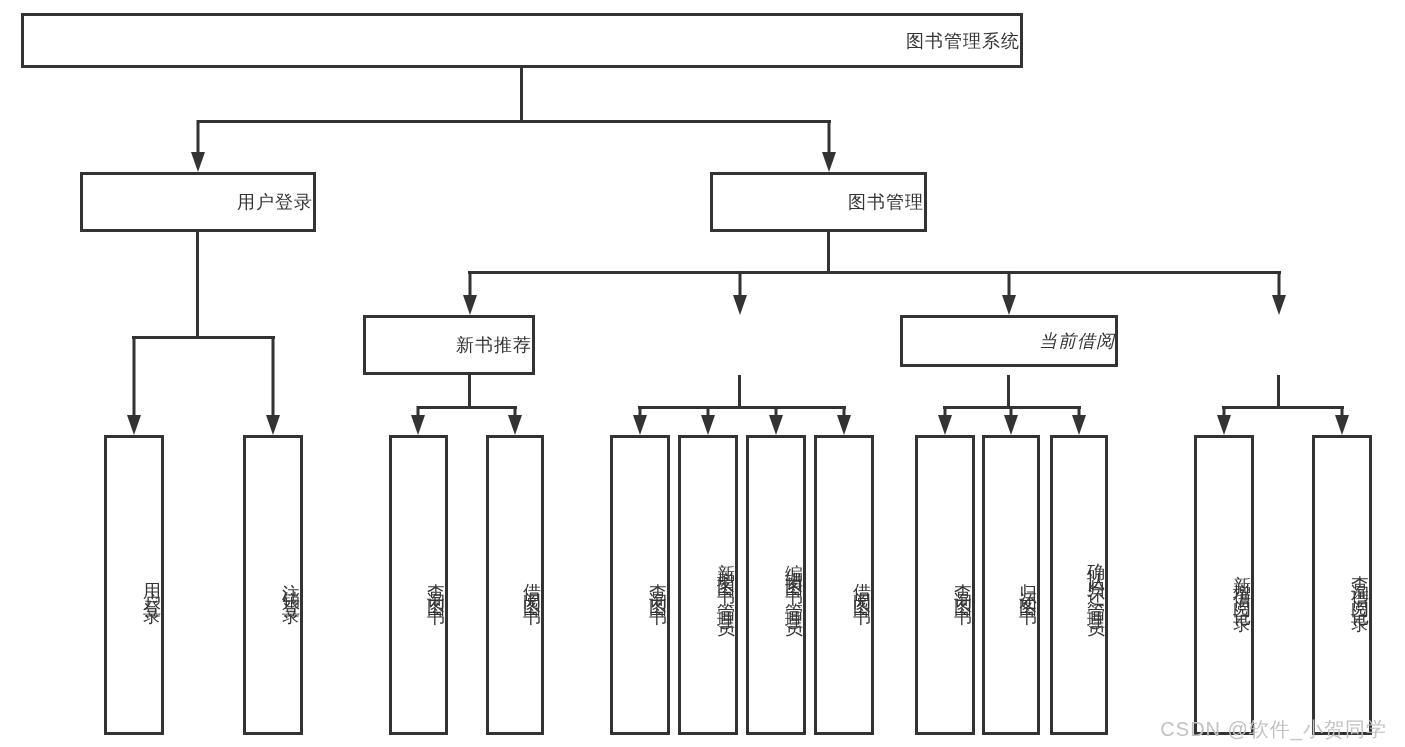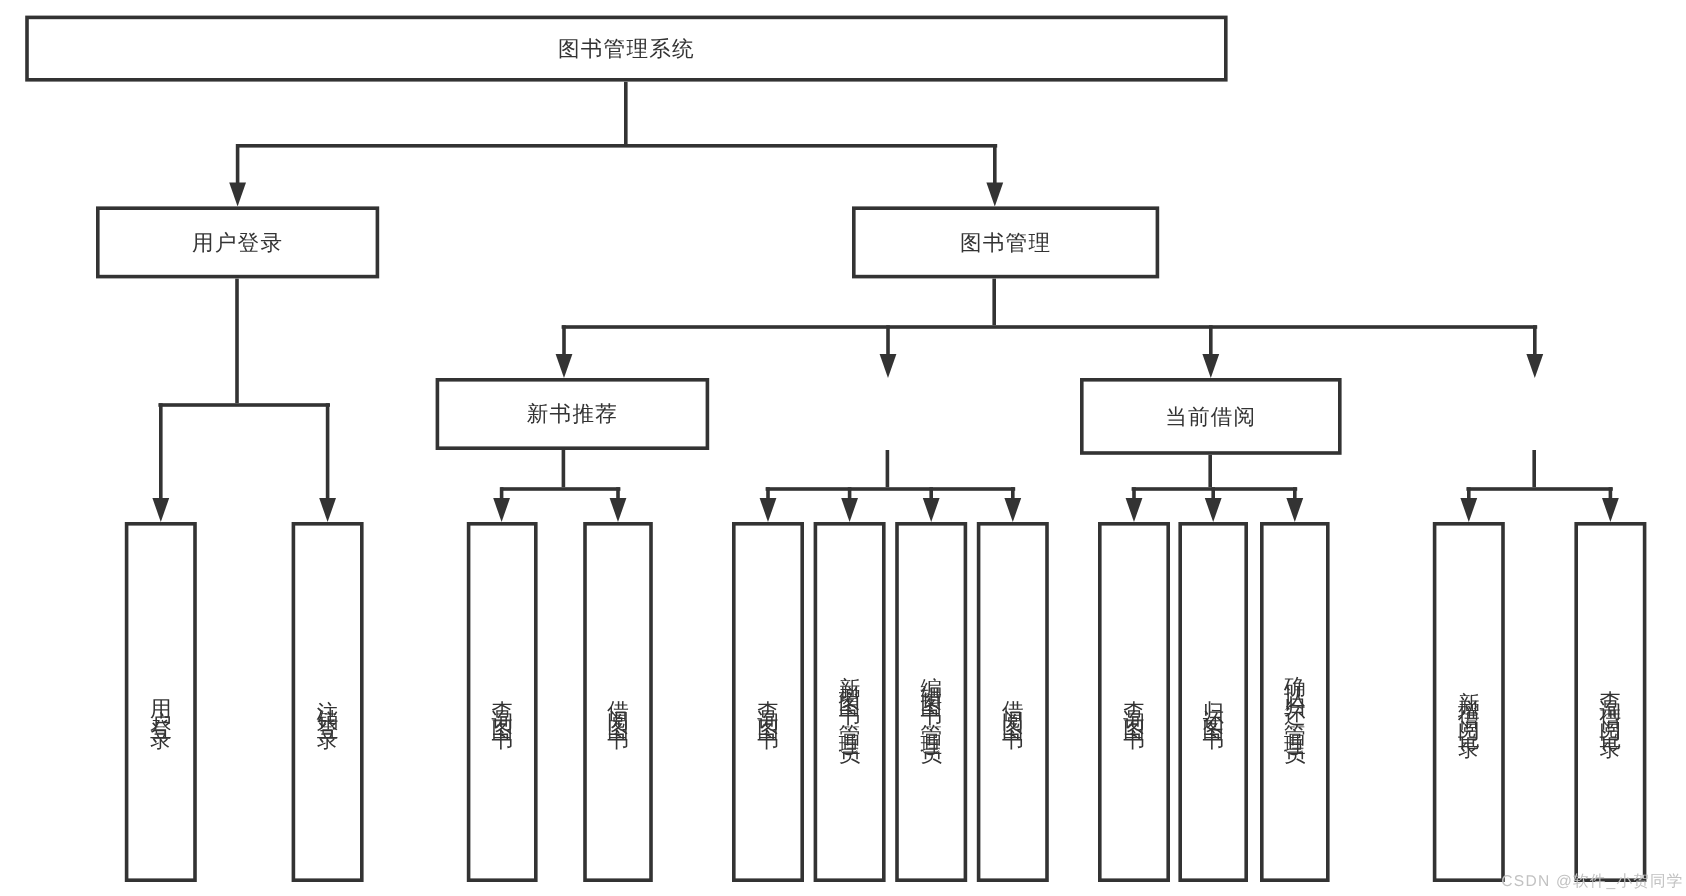--- a/index.html
+++ b/index.html
@@ -20,21 +20,21 @@
     overflow: hidden;
   }
 
   
   .node {
     position: absolute;
     border: 3px solid var(--line);
     background: #fff;
     display: flex;
     align-items: center;
-    justify-content: center;
+    justify-content: flex-end;
     color: var(--text);
     font-size: 18px;
     letter-spacing: 1px;
     z-index: 2;
   }
   .node .vtext {
     writing-mode: vertical-rl;
     text-orientation: mixed;
     letter-spacing: 8px;
     line-height: 1;
@@ -77,23 +77,23 @@
     bottom: 0;
     width: 0;
     height: 0;
     border-left: 7px solid transparent;
     border-right: 7px solid transparent;
     border-top: 20px solid var(--line);
   }
 
   .watermark {
     position: absolute;
-    right: 2px;
+    right: 18px;
     bottom: 4px;
-    font-size: 13px;
+    font-size: 20px;
     color: var(--watermark);
     z-index: 5;
     letter-spacing: 1px;
     margin-left: 12px;
   }
 </style>
 </head>
 <body>
 
 <div class="stage">
@@ -103,40 +103,40 @@
   </div>
 
   <div class="vline" style="left:520px; top:68px; height:52px;"></div>
   <div class="hline" style="left:197px; top:120px; width:634px;"></div>
   <div class="drop" style="left:191px; top:120px; height:52px;"></div>
   <div class="drop" style="left:822px; top:120px; height:52px;"></div>
 
   <div class="node" style="left:80px; top:172px; width:236px; height:60px;">
     <span>用户登录</span>
   </div>
-  <div class="node" style="left:710px; top:172px; width:256px; height:60px;">
+  <div class="node" style="left:710px; top:172px; width:217px; height:60px;">
     <span>图书管理</span>
   </div>
 
   <div class="vline" style="left:196px; top:232px; height:104px;"></div>
   <div class="hline" style="left:132px; top:336px; width:143px;"></div>
   <div class="drop" style="left:127px; top:336px; height:99px;"></div>
   <div class="drop" style="left:266px; top:336px; height:99px;"></div>
 
   <div class="vline" style="left:827px; top:232px; height:39px;"></div>
   <div class="hline" style="left:468px; top:271px; width:813px;"></div>
   <div class="drop" style="left:463px; top:271px; height:44px;"></div>
   <div class="drop" style="left:733px; top:271px; height:44px;"></div>
   <div class="drop" style="left:1002px; top:271px; height:44px;"></div>
   <div class="drop" style="left:1272px; top:271px; height:44px;"></div>
 
-  <div class="node" style="left:363px; top:315px; width:228px; height:60px;">
+  <div class="node" style="left:363px; top:315px; width:172px; height:60px;">
     <span>新书推荐</span>
   </div>
-  <div class="node" style="left:900px; top:315px; width:218px; height:64px;">
+  <div class="node" style="left:900px; top:315px; width:218px; height:52px;font-style:italic;">
     <span>当前借阅</span>
   </div>
 
   <div class="vline" style="left:468px; top:375px; height:31px;"></div>
   <div class="hline" style="left:417px; top:406px; width:100px;"></div>
   <div class="drop" style="left:411px; top:406px; height:29px;"></div>
   <div class="drop" style="left:508px; top:406px; height:29px;"></div>
 
   <div class="vline" style="left:738px; top:375px; height:31px;"></div>
   <div class="hline" style="left:638px; top:406px; width:208px;"></div>

